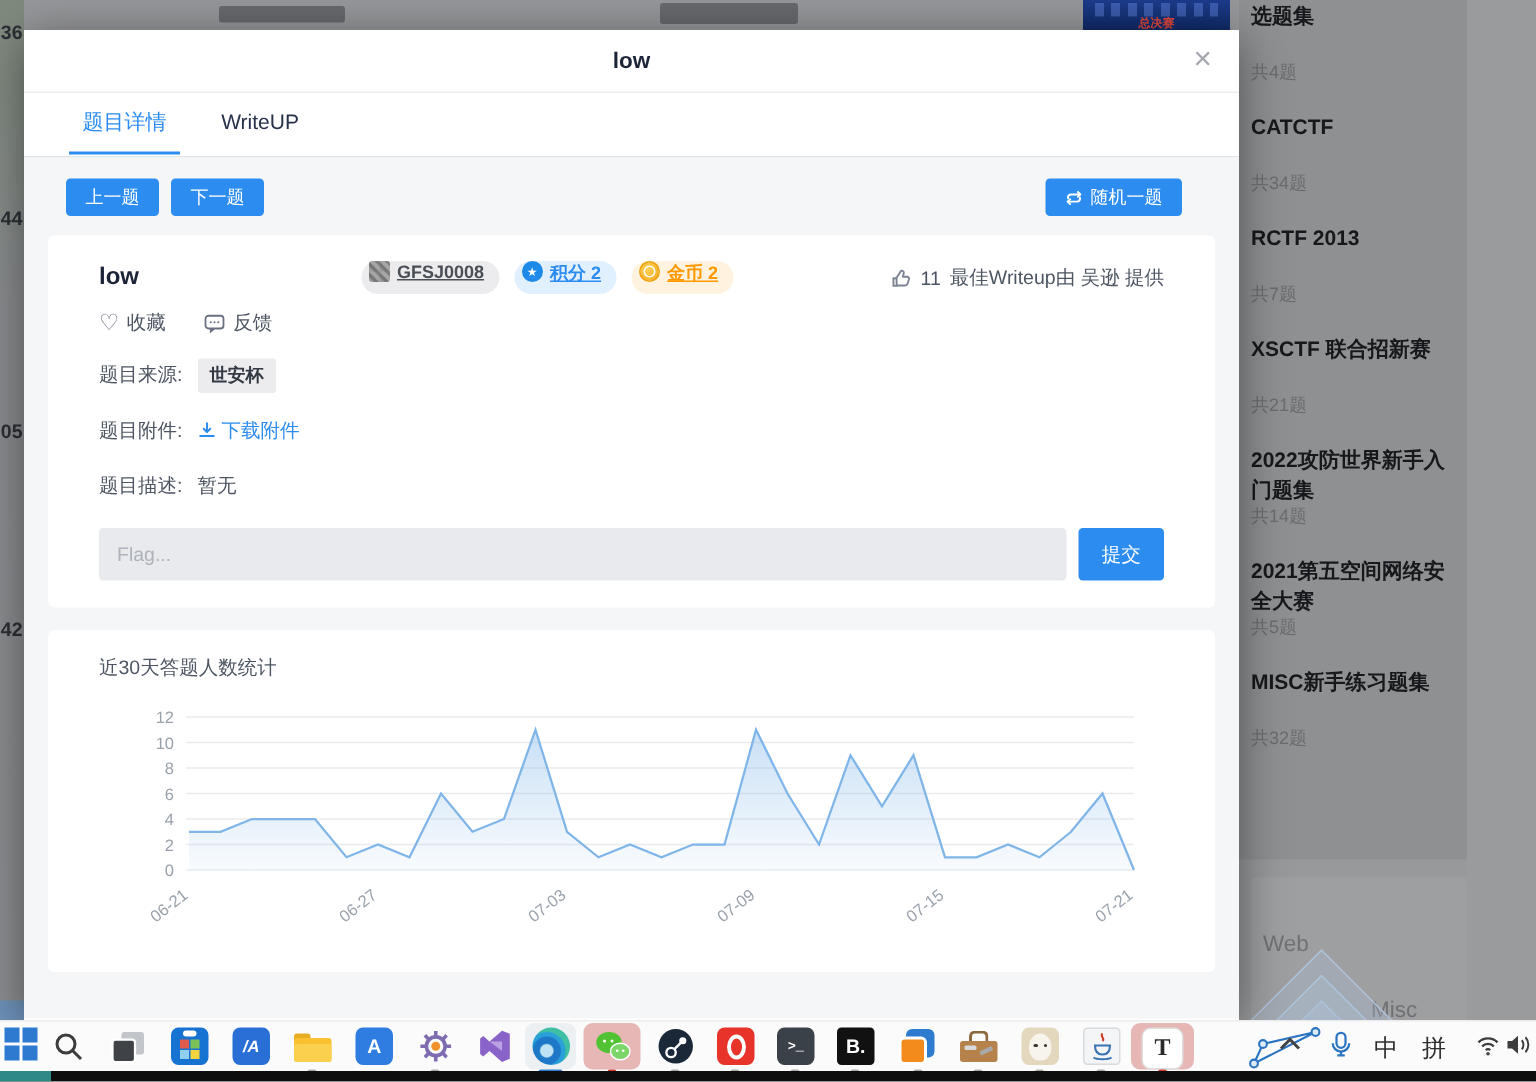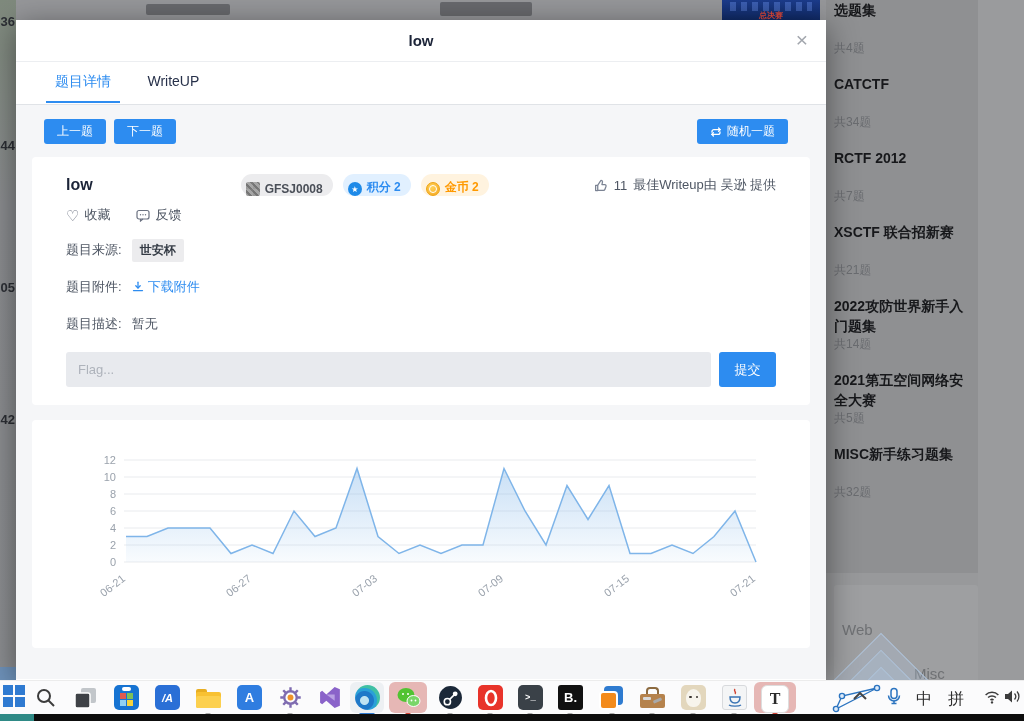--- a/index.html
+++ b/index.html
@@ -54,22 +54,22 @@
   .btn-row { display:flex; padding:0 22px 0 12px; margin-bottom:13px; }
   .pbtn { background:#2d8cf0; color:#fff; font-size:12px; border:none; border-radius:3px; height:25px;
     padding:0 13px; margin-right:8px; cursor:pointer; display:inline-flex; align-items:center; gap:5px; }
   .pbtn.random { margin:0 0 0 auto; }
 
   .card { background:#fff; border-radius:4px; }
   .card1 { padding:16px 34px 18px; }
   .row1 { display:flex; align-items:center; height:24px; }
   .chal-name { font-size:16px; font-weight:bold; color:#1c2438; }
   .badges { display:flex; align-items:center; gap:10px; margin-left:148px; }
-  .pill { height:22px; border-radius:11px; display:inline-flex; align-items:flex-end; gap:5px;
-    font-size:12px; font-weight:bold; padding:0 10px 0 5px; }
+  .pill { height:22px; border-radius:11px; display:inline-flex; align-items:flex-start; gap:5px;
+    font-size:12px; font-weight:bold; padding:0 10px 0 5px;text-decoration:underline; }
   .pill-id { background:#ececee; color:#4a4f58; }
   .pill-score { background:#e1f0ff; color:#2d8cf0; }
   .pill-coin { background:#fff3df; color:#f90; }
   .pic-icon { width:14px; height:14px; border-radius:2px;
     background:linear-gradient(45deg,#9a9a9a 25%,#767676 25% 50%,#a6a6a6 50% 75%,#7d7d7d 75%); background-size:7px 7px; }
   .score-icon { width:14px; height:14px; border-radius:50%; background:#1e8ae8; color:#fff; font-size:8px;
     display:inline-flex; align-items:center; justify-content:center; }
   .coin-icon { width:14px; height:14px; border-radius:50%; background:radial-gradient(circle at 40% 35%,#ffd257,#f5a623);
     border:1px solid #eda312; display:inline-flex; align-items:center; justify-content:center; }
   .coin-icon::after { content:""; width:6px; height:6px; border:1.2px solid #fff; border-radius:50%; }
@@ -144,21 +144,21 @@
 <div class="sidebar">
     <div class="sb-item scrolled">
       <div class="sb-t">选题集</div>
       <div class="sb-c">共4题</div>
     </div>
     <div class="sb-item">
       <div class="sb-t">CATCTF</div>
       <div class="sb-c">共34题</div>
     </div>
     <div class="sb-item">
-      <div class="sb-t">RCTF 2012</div>
+      <div class="sb-t">RCTF 2013</div>
       <div class="sb-c">共7题</div>
     </div>
     <div class="sb-item">
       <div class="sb-t">XSCTF 联合招新赛</div>
       <div class="sb-c">共21题</div>
     </div>
     <div class="sb-item">
       <div class="sb-t">2022攻防世界新手入门题集</div>
       <div class="sb-c">共14题</div>
     </div>
@@ -277,20 +277,21 @@
         <span>暂无</span>
       </div>
 
       <div class="flag-row">
         <input class="flag-input" type="text" placeholder="Flag..." style="">
         <button class="submit-btn">提交</button>
       </div>
     </div>
 
     <div class="card card2">
+      <div class="chart-title">近30天答题人数统计</div>
       <svg id="trend-svg" width="700" height="162" viewBox="0 0 700 162">
           <defs>
             <linearGradient id="ag" x1="0" y1="0" x2="0" y2="1">
               <stop offset="0" stop-color="#7fb5e9" stop-opacity="0.42"></stop>
               <stop offset="1" stop-color="#7fb5e9" stop-opacity="0.05"></stop>
             </linearGradient>
           </defs>
           <line x1="40" x2="672" y1="112.0" y2="112.0" stroke="#e9ebee" stroke-width="1"></line>
           <text class="yt" x="32" y="116" text-anchor="end">0</text>
           <line x1="40" x2="672" y1="95.0" y2="95.0" stroke="#e9ebee" stroke-width="1"></line>

